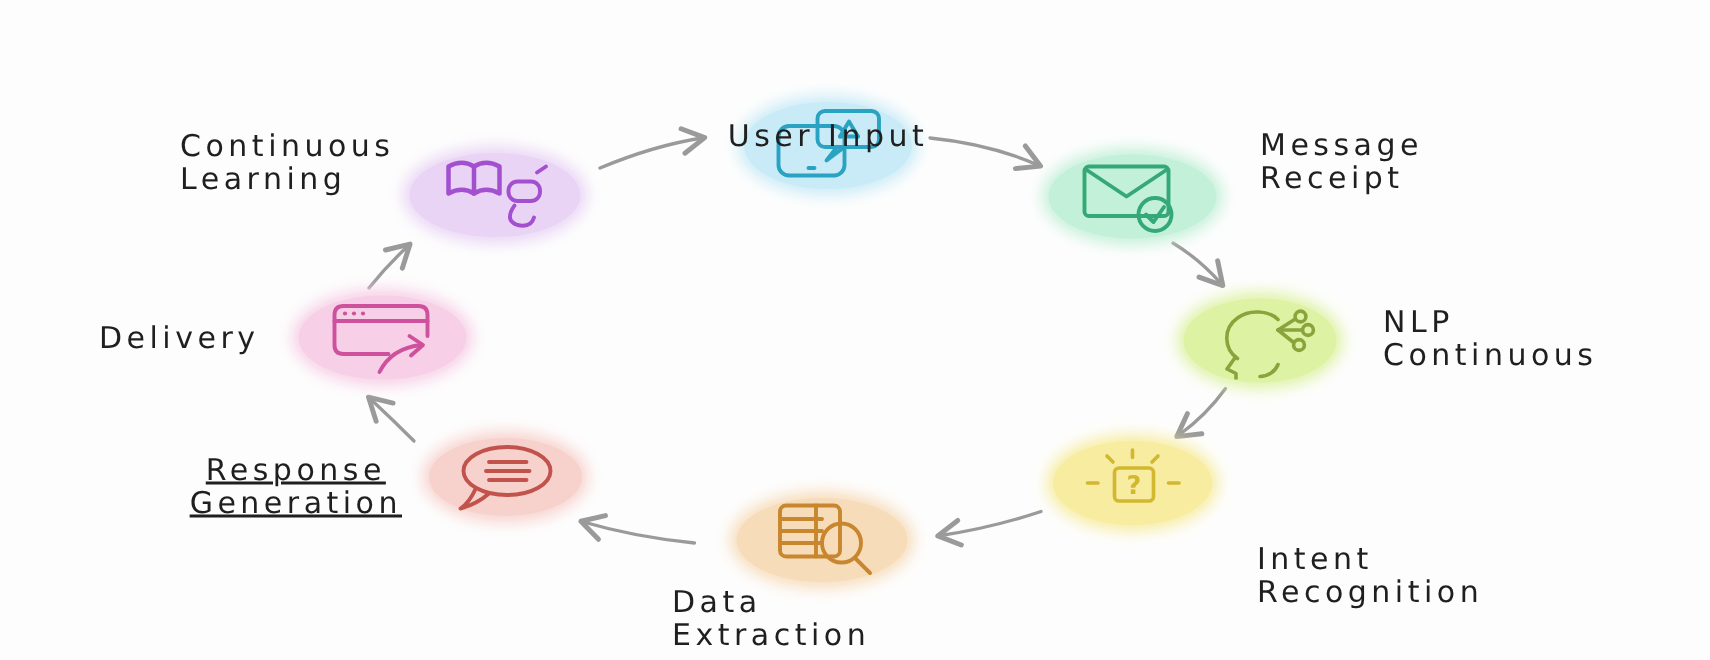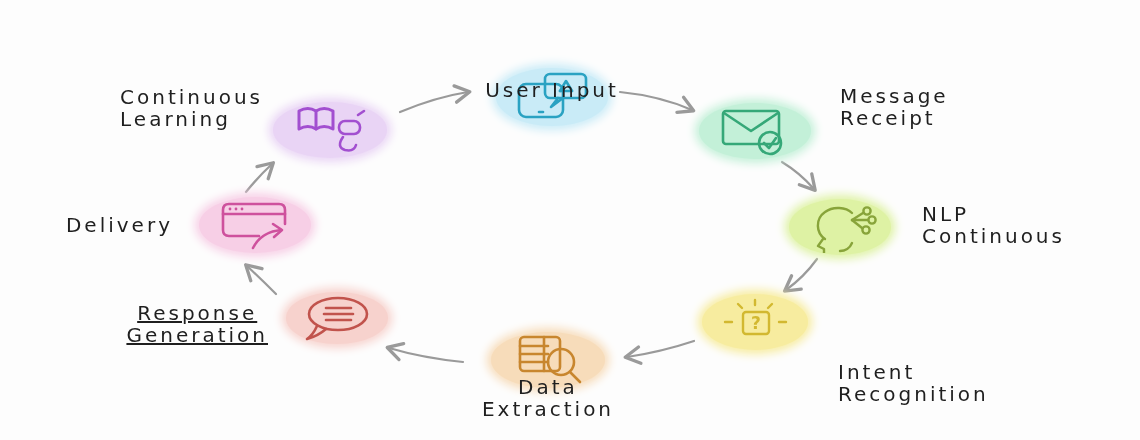--- a/index.html
+++ b/index.html
@@ -30,21 +30,21 @@
   .pos-intent-recognition{left:702px;top:294px;width:106px;height:56px;}
   .pos-data-extraction{left:491px;top:332px;width:114px;height:56px;}
   .pos-response-generation{left:286px;top:292px;width:102px;height:52px;}
   .pos-delivery{left:199px;top:197px;width:112px;height:56px;}
   .pos-continuous-learning{left:273px;top:102px;width:114px;height:56px;}
   
   .lab-user-input{left:432px;top:32px;width:240px;text-align:center;margin-top:47px;}
   .lab-message-receipt{left:840px;top:85px;text-align:left;}
   .lab-nlp-processing{left:922px;top:203px;text-align:left;}
   .lab-intent-recognition{left:838px;top:314px;text-align:left;margin-top:47px;}
-  .lab-data-extraction{left:448px;top:376px;width:200px;text-align:center;}
+  .lab-data-extraction{left:448px;top:390px;width:200px;}
   .lab-response-generation{right:872px;top:302px;text-align:center;text-decoration:underline;}
   .lab-delivery{right:967px;top:214px;text-align:right;margin-left:33px;}
   .lab-continuous-learning{right:877px;top:86px;}
 </style>
 </head>
 <body>
 
 <div class="canvas">
 
   <svg class="arrows" viewBox="0 0 1140 440" fill="none">

